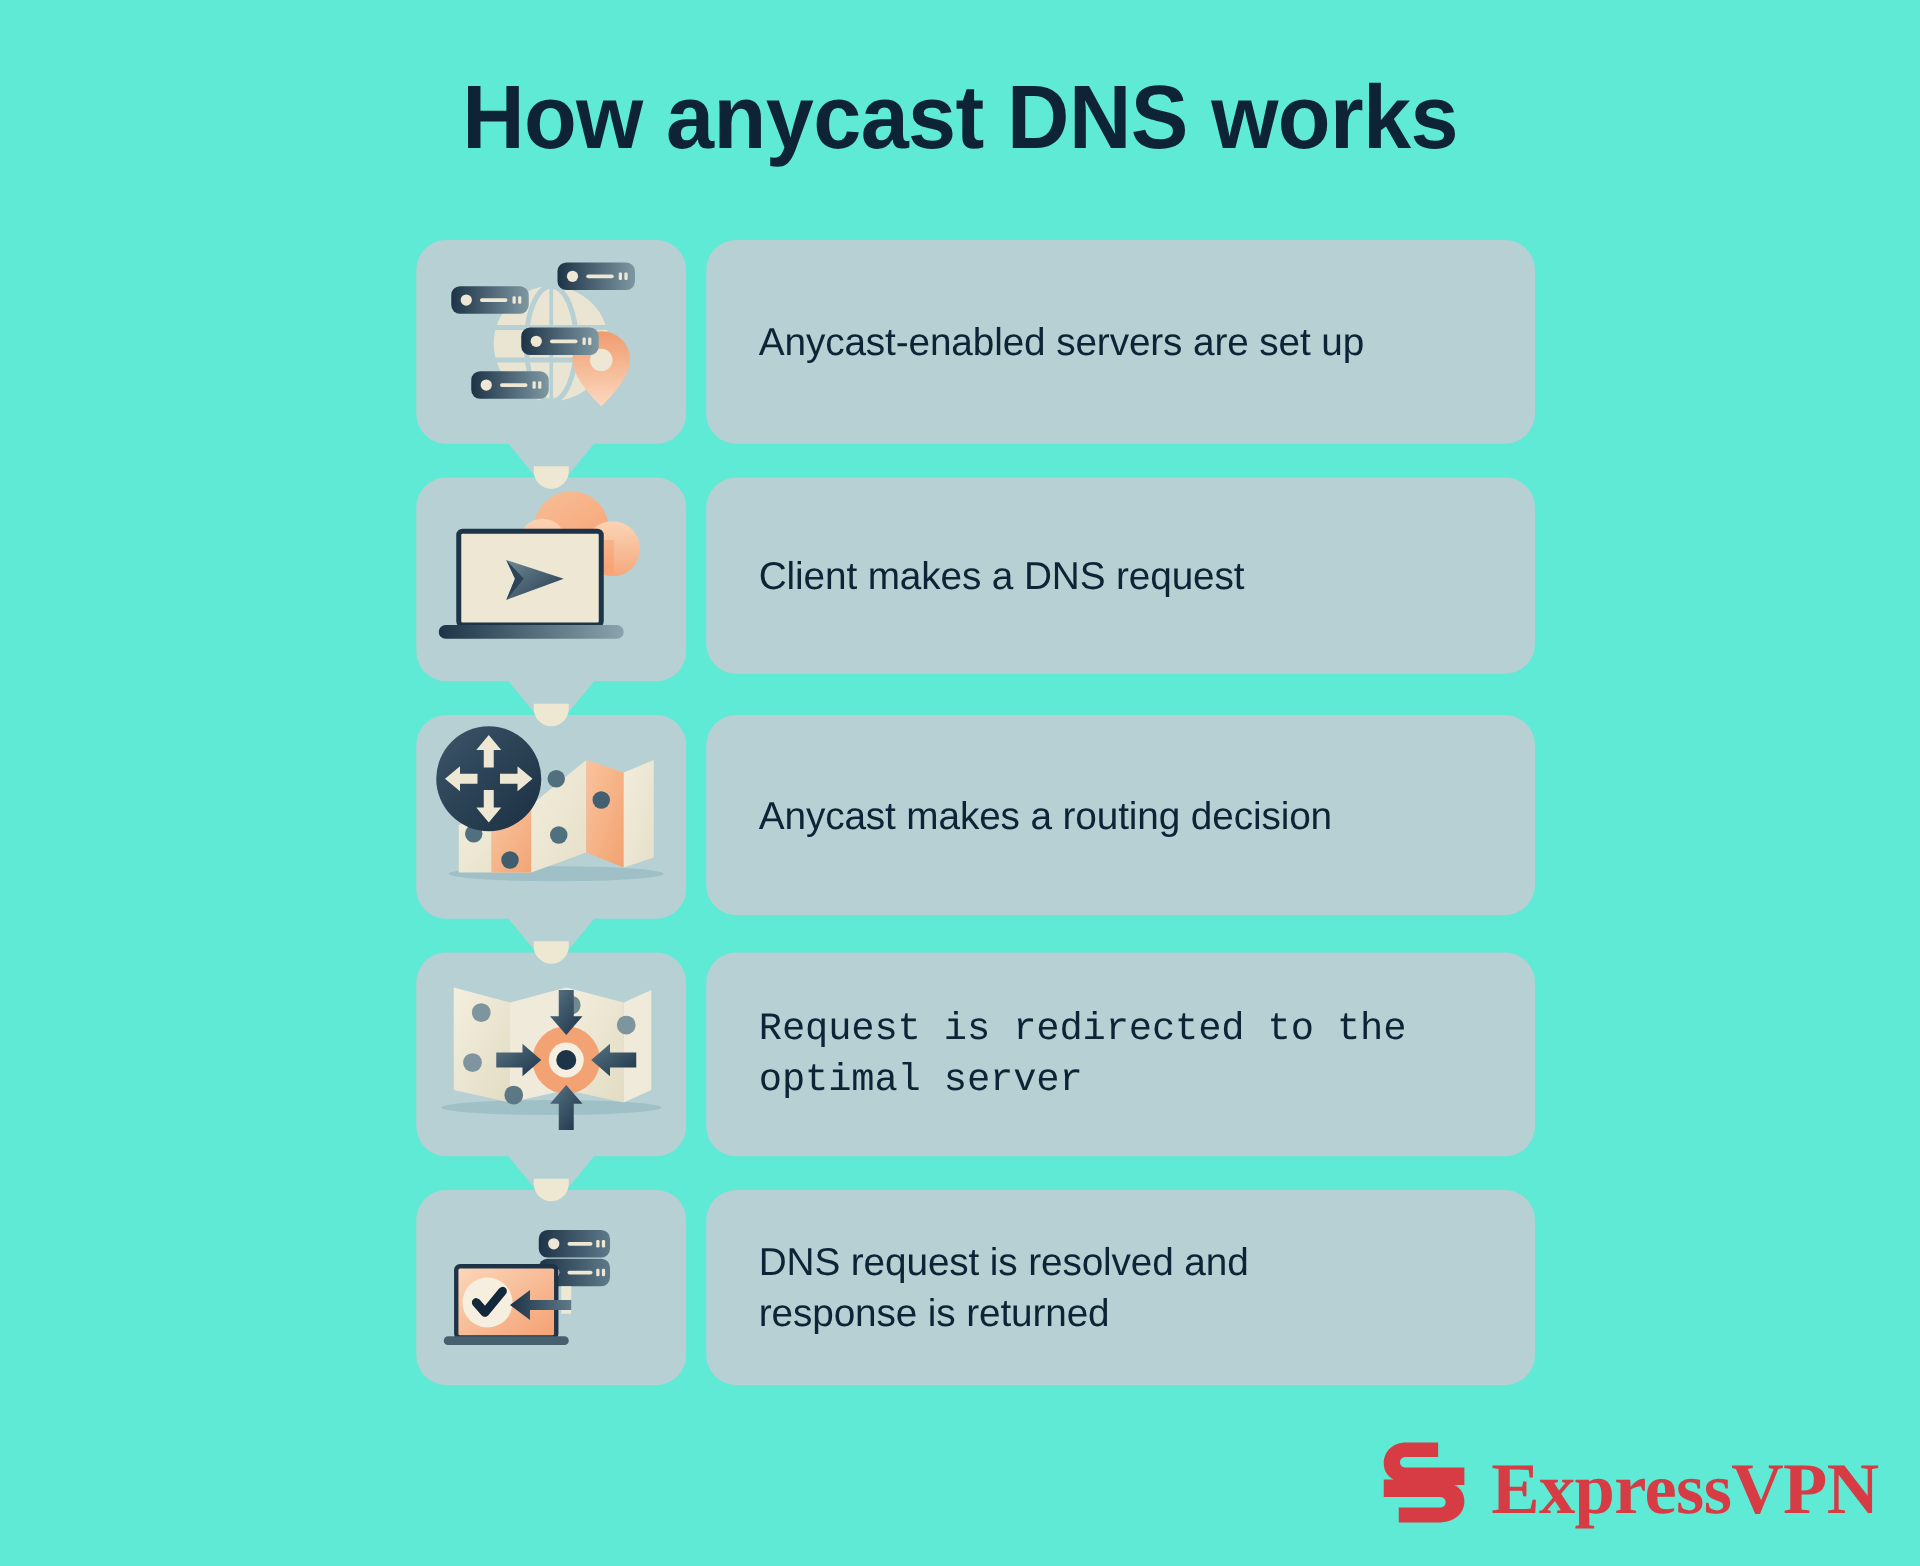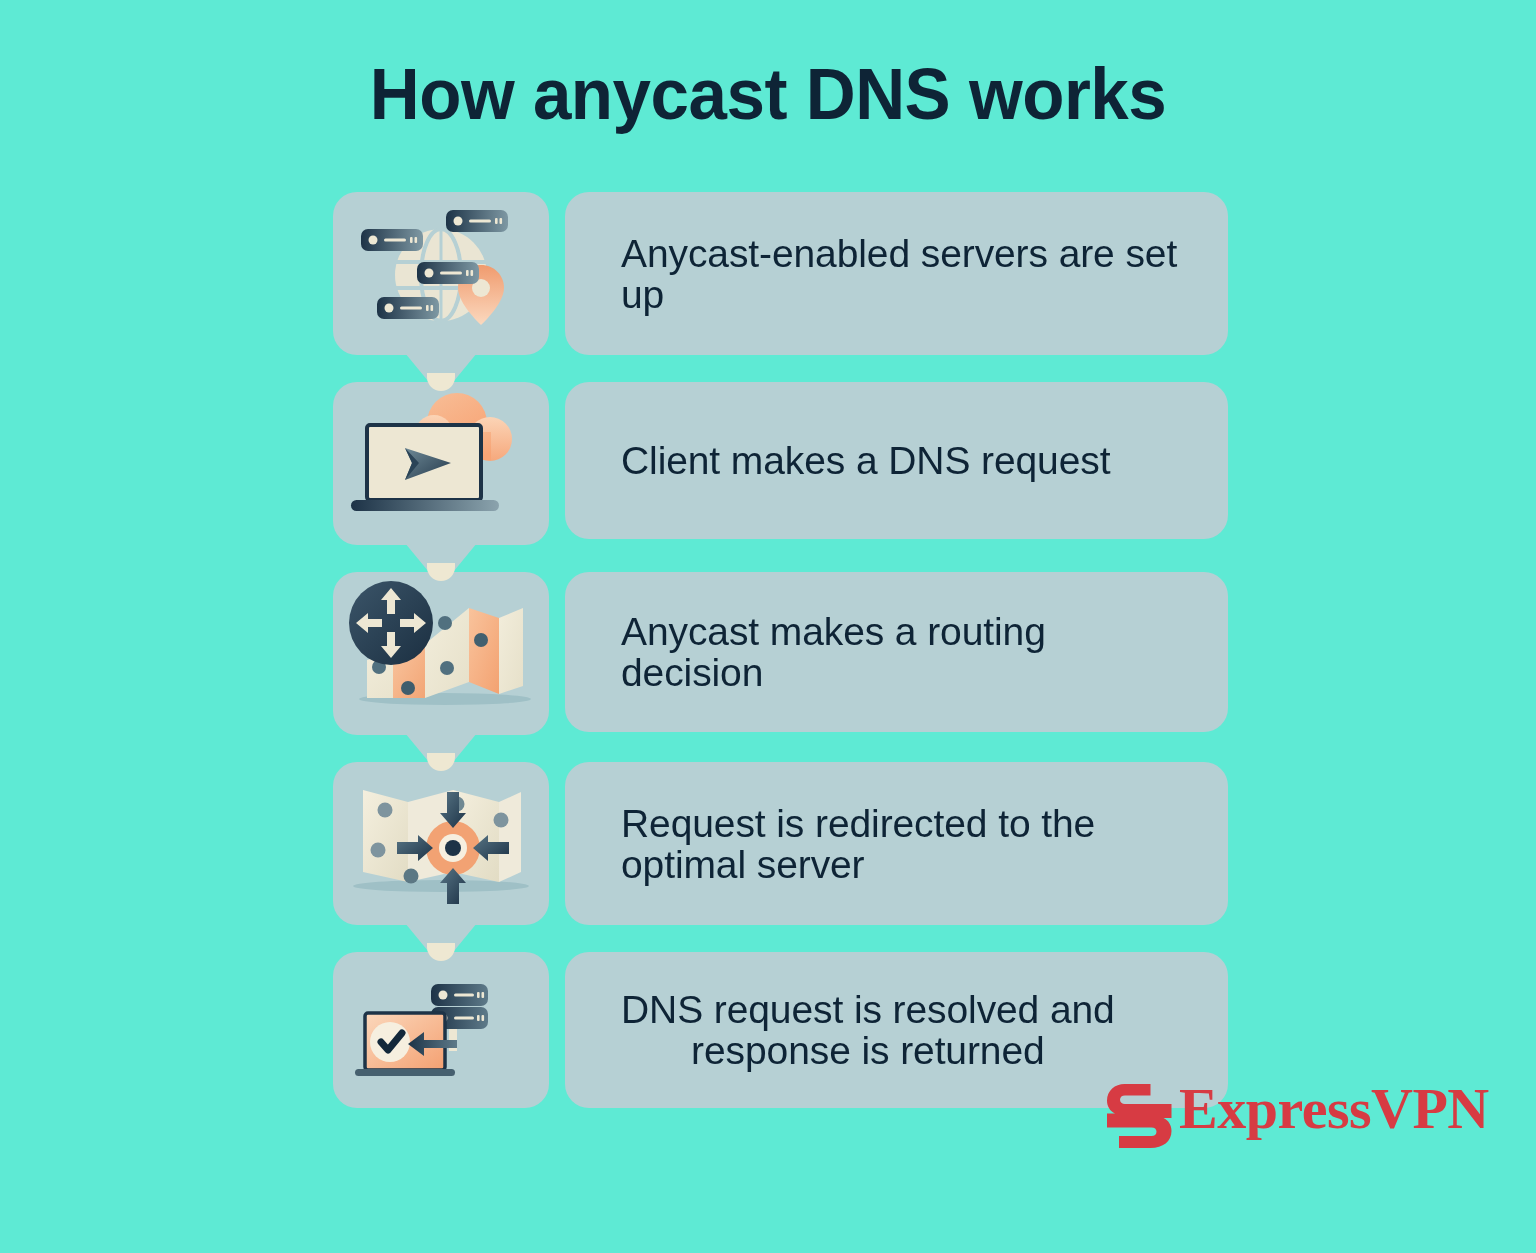--- a/index.html
+++ b/index.html
@@ -62,39 +62,40 @@
     position: absolute;
     left: 232px;
     top: 0;
     width: 663px;
     background: #B6D0D4;
     border-radius: 24px;
     display: flex;
     align-items: center;
   }
   .text-panel .label {
-    padding-left: 56px;
+    padding-left: 42px;
     padding-right: 30px;
-    font-size: 39px;
+    font-size: 31px;
     line-height: 41px;
     font-weight: 500;
     color: #0E2436;
     letter-spacing: -0.1px;
     white-space: pre-line;
   }
 
   
   #logo {
     position: absolute;
     left: 1103px;
-    top: 1080px;
+    top: 1142px;
     width: 345px;
     height: 78px;
     display: flex;
-    align-items: flex-start;
+    align-items: flex-end;
+    gap: 14px;
   }
   #logo .mark { width: 76px; height: 70px; flex: 0 0 auto; }
   #logo .wordmark {
     font-family: "Liberation Serif", serif;
     font-size: 58px;
     line-height: 58px;
     font-weight: 700;
     color: #D73B43;
     letter-spacing: -0.5px;
   }
@@ -302,21 +303,21 @@
           <g fill="url(#arr4)">
             <path d="M120 66 l-13 -15 h7 v-21 h12 v21 h7 z"></path>
             <path d="M120 106 l13 15 h-7 v21 h-12 v-21 h-7 z"></path>
             <path d="M100 86 l-15 13 v-7 h-21 v-12 h21 v-7 z"></path>
             <path d="M140 86 l15 -13 v7 h21 v12 h-21 v7 z"></path>
           </g>
         </svg>
       </div>
       <div class="tail" style="top:161px;"></div>
     </div>
-    <div class="text-panel" style="height:163px;">
+    <div class="text-panel" style="height:163px;font-family:Liberation Mono, monospace;">
       <div class="label">Request is redirected to the
 optimal server</div>
     </div>
   </div>
 
   <div class="row" style="top:952px;">
     <div class="icon-card" style="height:156px;">
       <div class="notch"></div>
       <div class="art">
         <svg viewBox="0 0 216 156" xmlns="http://www.w3.org/2000/svg">
@@ -355,21 +356,21 @@
           <rect x="32" y="61" width="80" height="57" rx="3" fill="url(#scr5)" stroke="#1D3347" stroke-width="3.5"></rect>
           <rect x="22" y="117" width="100" height="7" rx="3.5" fill="#46606F"></rect>
 
           <circle cx="57" cy="90" r="20" fill="#F6EFDF"></circle>
           <path d="M48 90 l7 8 l14 -17" fill="none" stroke="#13283A" stroke-width="7" stroke-linecap="round" stroke-linejoin="round"></path>
 
           <path d="M124 88 h-33 l0 -8 l-16 12 l16 12 l0 -8 h33 z" fill="url(#arw5)"></path>
         </svg>
       </div>
     </div>
-    <div class="text-panel" style="height:156px;text-align:center;">
+    <div class="text-panel" style="height:156px;">
       <div class="label">DNS request is resolved and
 response is returned</div>
     </div>
   </div>
 
   <div id="logo">
     <div class="mark">
       <svg viewBox="0 0 76 70" xmlns="http://www.w3.org/2000/svg">
         <path d="M68 20.5c0-10-8.2-16.5-20.5-16.5H21.5C12 4 4 10.5 4 20.5 4 26.2 6.9 30.6 11.6 33 6.9 35.4 4 39.8 4 45.5 4 55.5 12 62 21.5 62H47c12.3 0 21-6.5 21-16.5 0-5.6-2.8-10-7.4-12.5 4.6-2.5 7.4-6.9 7.4-12.5z" fill="none"></path>
         <path d="M47.5 4H21.5C12 4 4 10.6 4 20.6c0 6 3 10.6 8 13l-8 0 0 14 44.5 0c3 0 5 1.5 5 4.2 0 2.8-2 4.2-5 4.2H16v12h31.5C60 68 68.5 61.4 68.5 51c0-6-3-10.6-8-13h8v-14H22c-3 0-5-1.5-5-4.2C17 17 19 15.5 22 15.5h25.5z" fill="#D73B43"></path>

